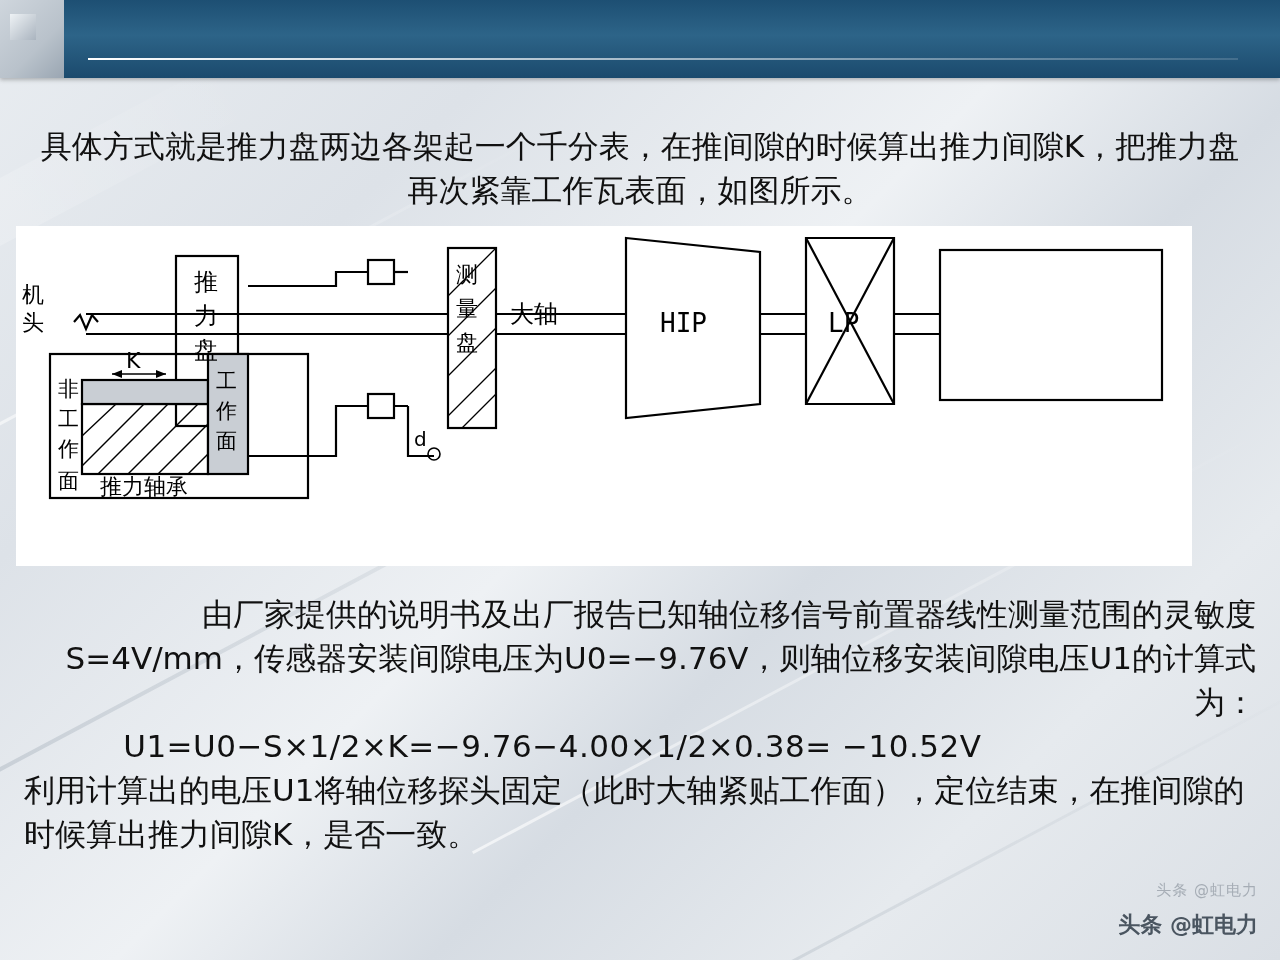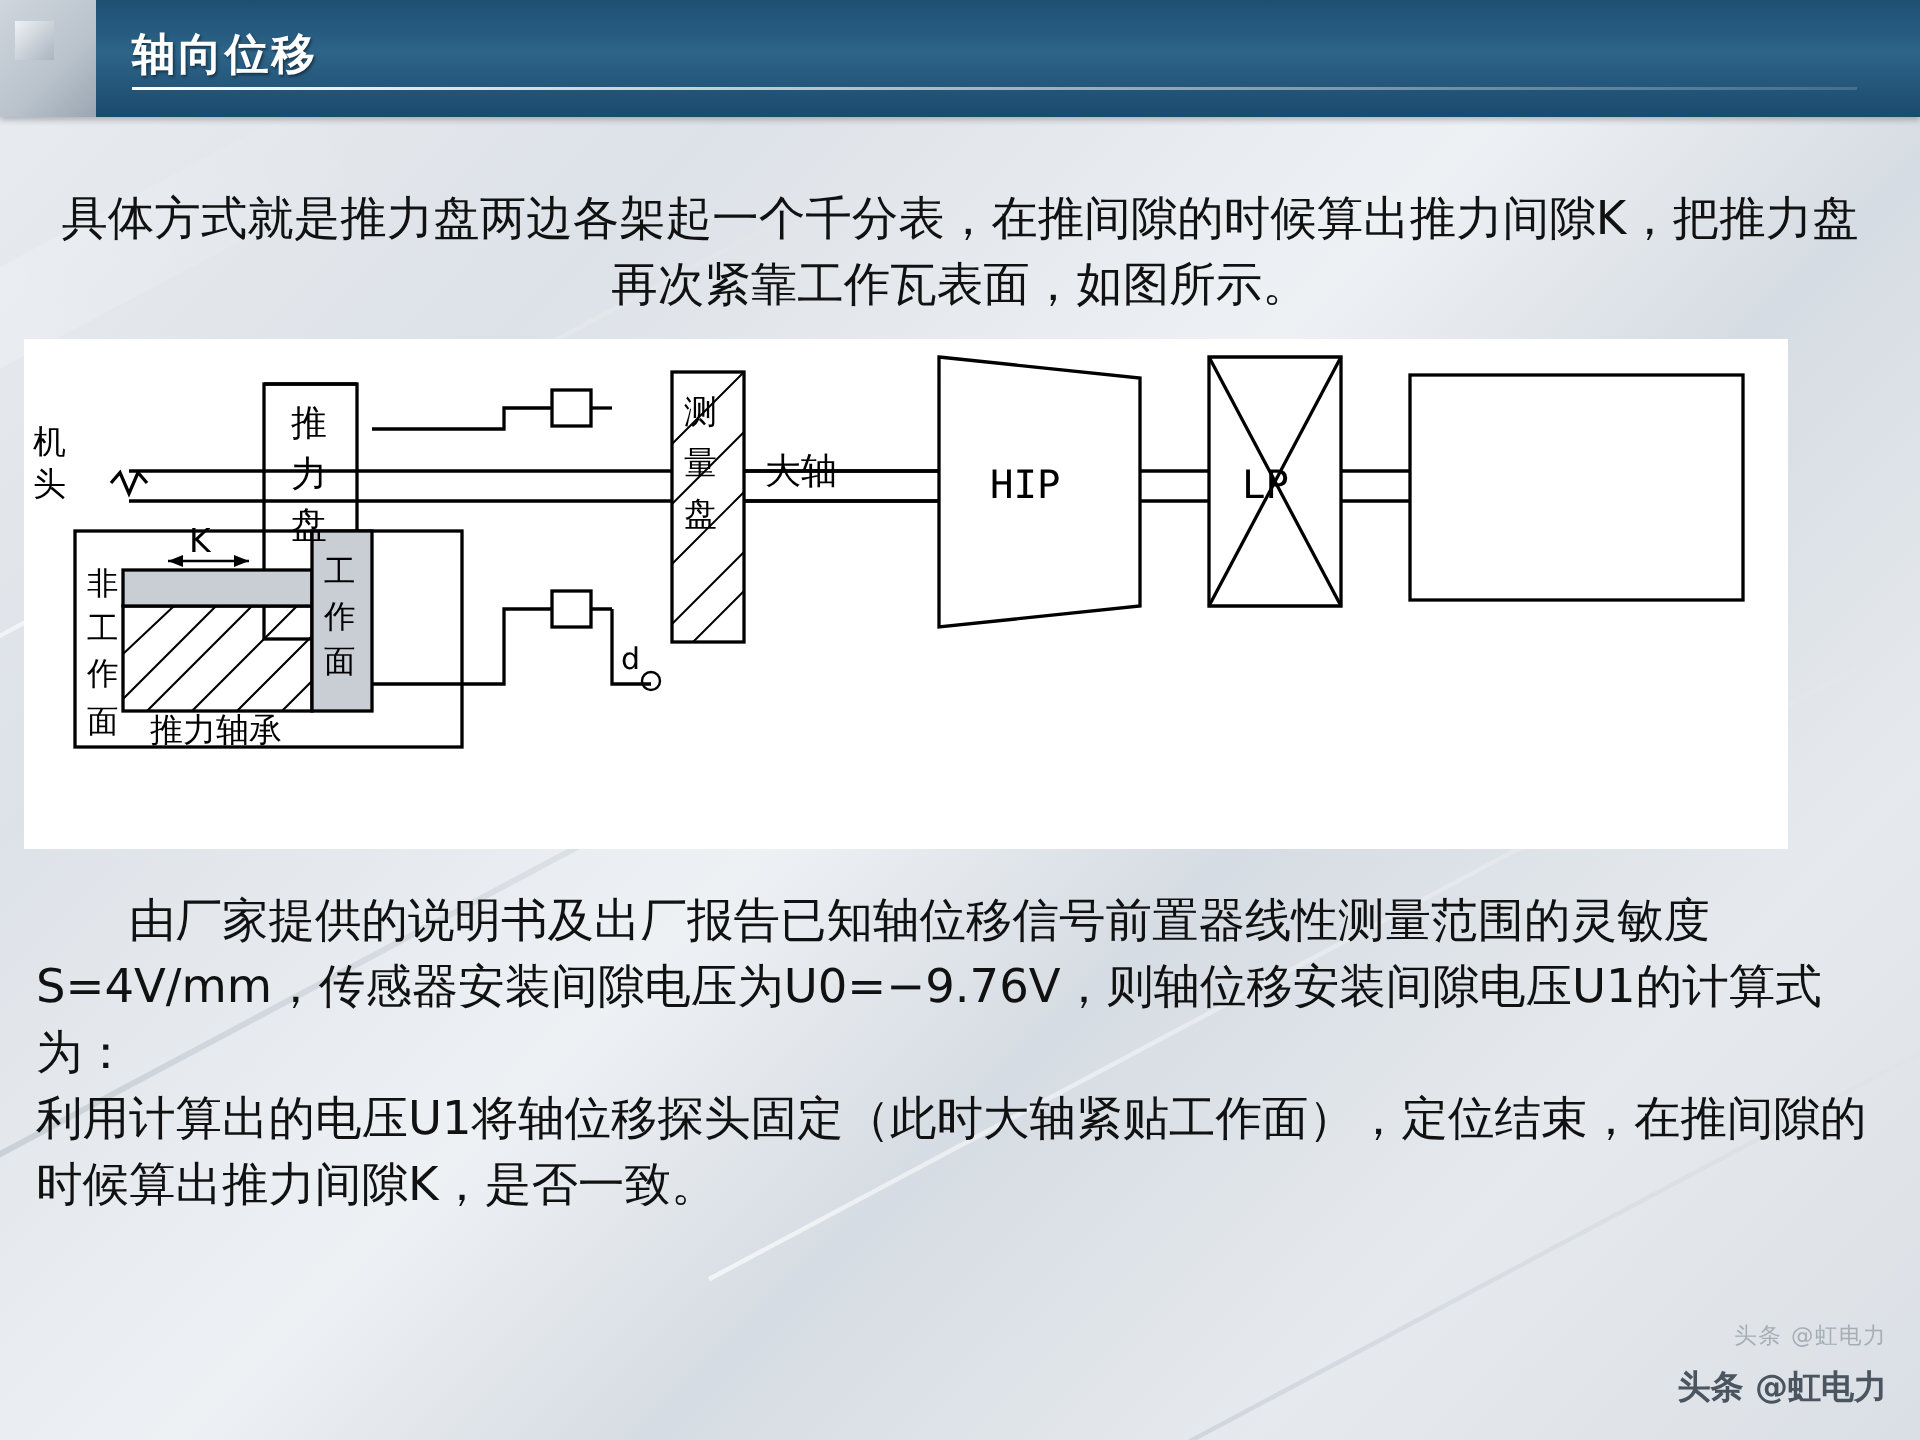--- a/index.html
+++ b/index.html
@@ -45,21 +45,21 @@
 
   
   .para{
     position:absolute;
     font-family:"DejaVu Sans","Liberation Sans",sans-serif;
     color:#111;
     line-height:1.42;
   }
   #para-top{left:28px;top:124px;width:1224px;font-size:31px;text-align:center;}
   #para-bottom{left:24px;top:592px;width:1232px;font-size:31px;}
-  .ind{display:block;text-indent:2em;}
+  .ind{display:block;text-indent:2em;text-align:right;}
   .eq{display:block;text-indent:3.2em;letter-spacing:.5px;}
 
   
   .figure{
     position:absolute;left:16px;top:226px;width:1176px;height:340px;
     background:#ffffff;
   }
   .fig-svg{display:block;}
 
   
@@ -81,21 +81,20 @@
 <div class="slide">
 
   <div class="streak" style="left:-120px;top:300px;width:700px;height:3px;"></div>
   <div class="streak dark" style="left:-60px;top:560px;width:900px;height:4px;"></div>
   <div class="streak" style="left:420px;top:640px;width:900px;height:3px;"></div>
   <div class="streak dark" style="left:600px;top:860px;width:760px;height:3px;"></div>
   <div class="streak" style="left:-150px;top:150px;width:420px;height:60px;opacity:.45;"></div>
 
   <div class="header">
     <div class="header-left-block"></div>
-    <div class="header-title">轴向位移</div>
     <div class="header-underline"></div>
   </div>
 
   <div class="para" id="para-top">具体方式就是推力盘两边各架起一个千分表，在推间隙的时候算出推力间隙K，把推力盘再次紧靠工作瓦表面，如图所示。</div>
 
   <div class="figure">
     <svg class="fig-svg" width="1176" height="340" viewBox="0 0 1176 340" xmlns="http://www.w3.org/2000/svg">
       <g fill="none" stroke="#000" stroke-width="2.2">
 
         <path d="M58 96 l6 -7 6 14 6 -14 6 7"></path>
@@ -190,19 +189,20 @@
 
         <text x="644" y="106" font-size="26" font-family="DejaVu Sans Mono, monospace">HIP</text>
 
         <text x="812" y="106" font-size="26" font-family="DejaVu Sans Mono, monospace">LP</text>
       </g>
     </svg>
   </div>
 
   <div class="para" id="para-bottom">
     <span class="ind">由厂家提供的说明书及出厂报告已知轴位移信号前置器线性测量范围的灵敏度S=4V/mm，传感器安装间隙电压为U0=−9.76V，则轴位移安装间隙电压U1的计算式为：</span>
+    <span class="eq">U1=U0−S×1/2×K=−9.76−4.00×1/2×0.38= −10.52V</span>
     <span>利用计算出的电压U1将轴位移探头固定（此时大轴紧贴工作面），定位结束，在推间隙的时候算出推力间隙K，是否一致。</span>
   </div>
 
   <div class="wm">头条 @虹电力</div>
   <div class="wm-main">头条 @虹电力</div>
 
 </div>
 
 </body></html>

